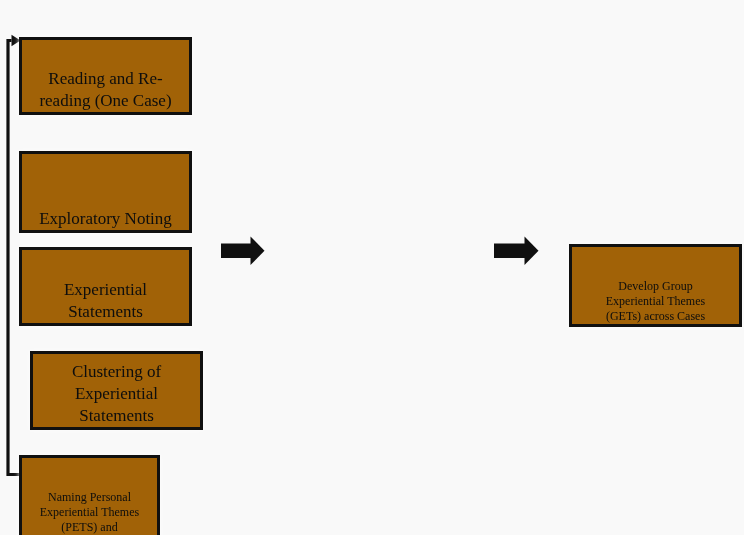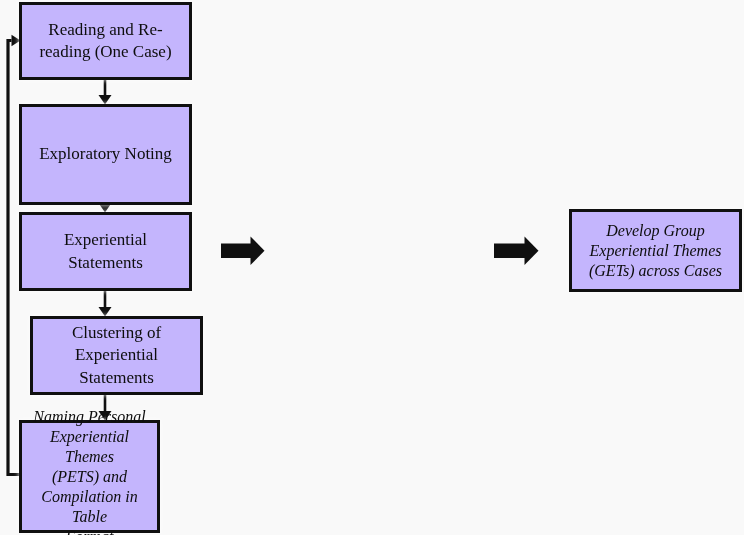--- a/index.html
+++ b/index.html
@@ -21,41 +21,41 @@
     position: absolute;
     left: 0;
     top: 0;
     width: 744px;
     height: 535px;
   }
   .box {
     position: absolute;
     box-sizing: border-box;
     display: flex;
-    align-items: center;
+    align-items: flex-end;
     justify-content: center;
     text-align: center;
-    background: #c4b5fd;
+    background: #a16207;
     border: 3px solid #101010;
     color: #0d0d0d;
     box-shadow: 0 0 5px rgba(255,255,255,0.9);
+    margin-top: 35px;
   }
   .box .label {
     white-space: pre-line;
     font-size: 17px;
     line-height: 1.3;
     padding: 0 4px;
   }
   .box.small .label {
-    font-size: 16px;
+    font-size: 12px;
     line-height: 1.25;
-    font-style: italic;
   }
   .b1 { left: 19px;  top: 2px;   width: 173px; height: 78px;  }
-  .b2 { left: 19px;  top: 104px; width: 173px; height: 101px;  }
+  .b2 { left: 19px;  top: 116px; width: 173px; height: 82px;  }
   .b3 { left: 19px;  top: 212px; width: 173px; height: 79px;  }
   .b4 { left: 30px;  top: 316px; width: 173px; height: 79px;  }
   .b5 { left: 19px;  top: 420px; width: 141px; height: 113px; }
   .b6 { left: 294px; top: 209px; width: 174px; height: 81px;  }
   .b7 { left: 569px; top: 209px; width: 173px; height: 83px;  }
 </style>
 </head>
 <body>
 
 <div class="canvas">

